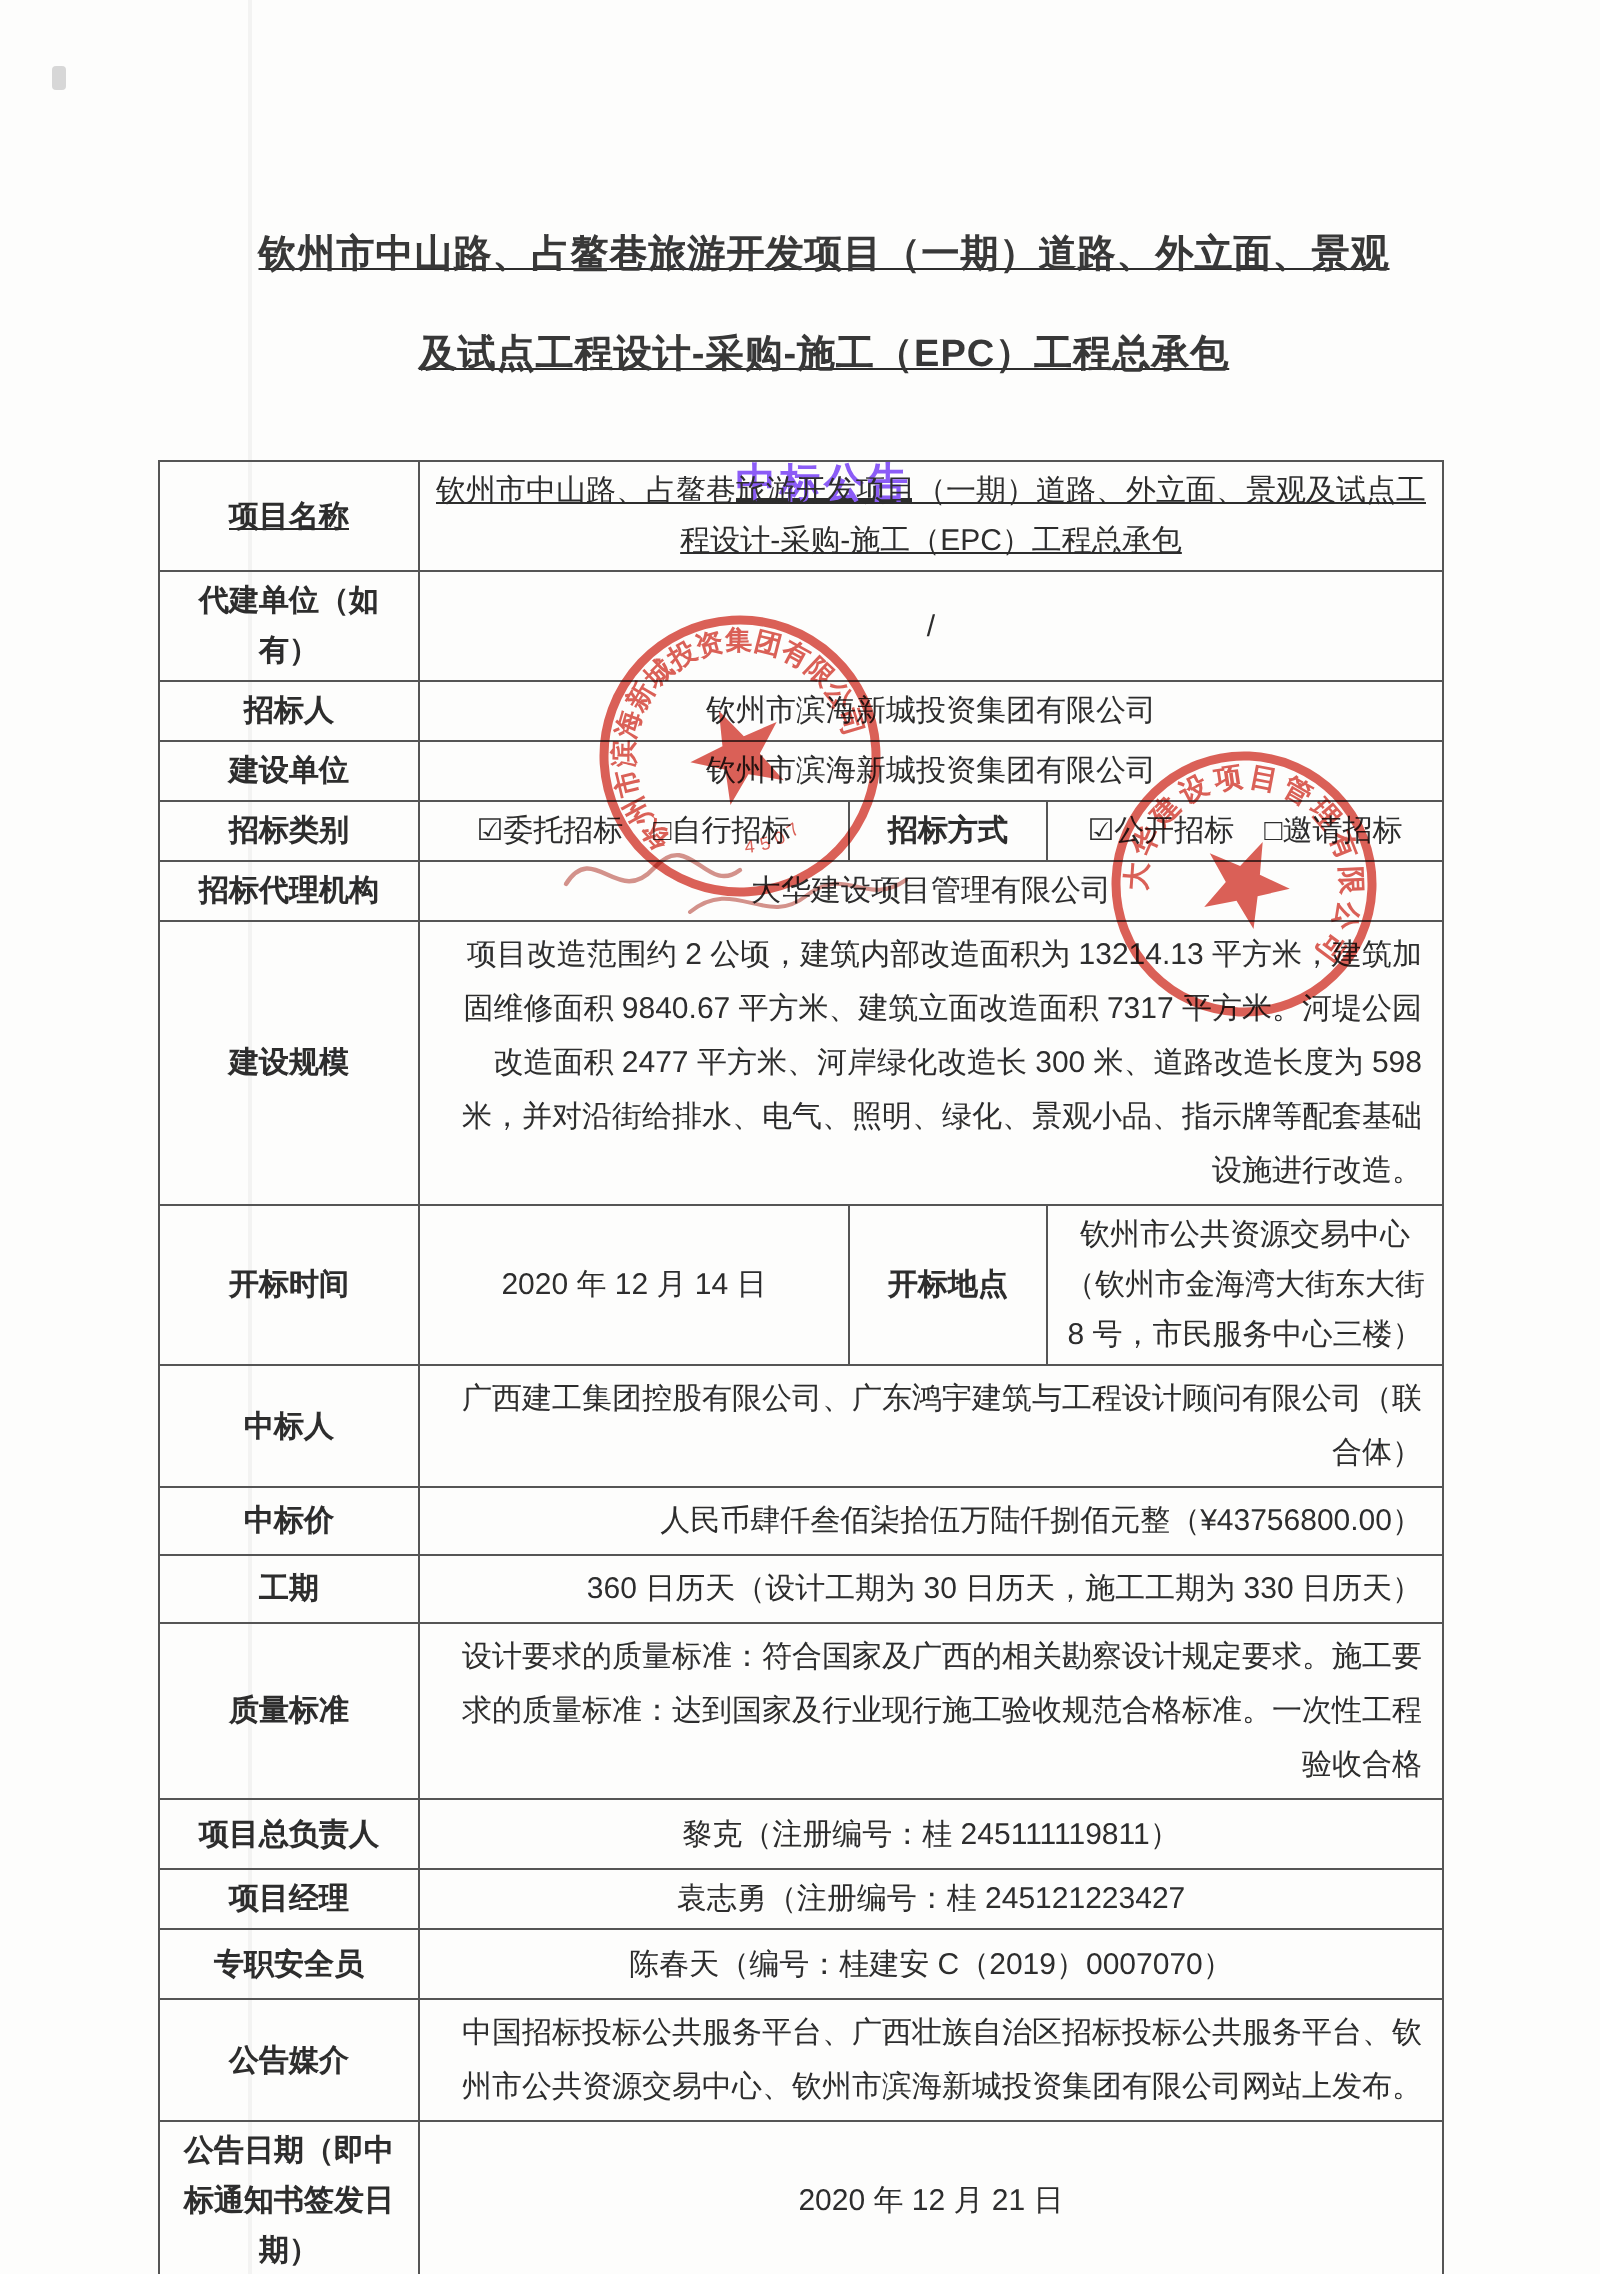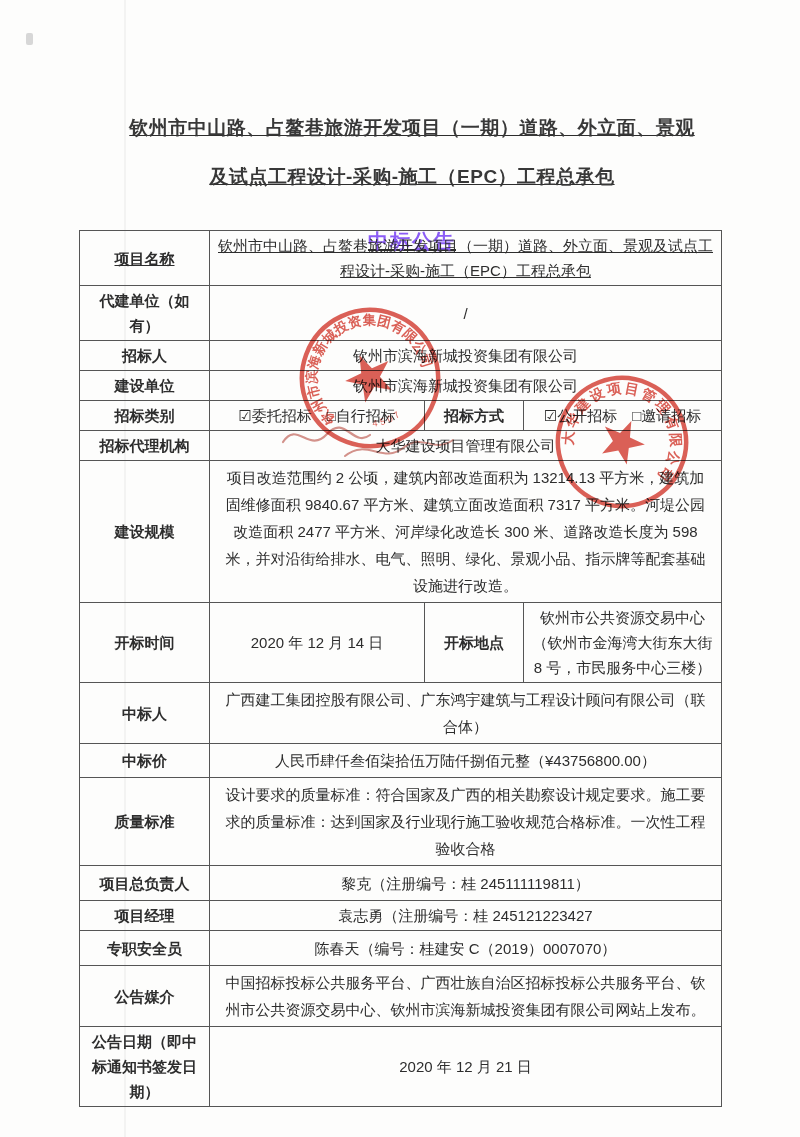--- a/index.html
+++ b/index.html
@@ -31,21 +31,21 @@
     border:1.5px solid #454545;
   }
   table.announce td {
     border:1px solid #555555;
     font-size:15px; color:#2d2d2d;
     text-align:center; vertical-align:middle;
     padding:2px 5px; line-height:25px;
     overflow:hidden;
   }
   td.lbl { font-weight:600; padding:2px 4px; line-height:24px; }
-  td.val.left { text-align:center; padding:3px 10px; line-height:27px; }
+  td.val.left { text-align:right; padding:3px 10px; line-height:27px; }
   td.small { font-size:14px; line-height:18.5px; padding:2px 4px; }
   tr.h1 { height:53px;text-decoration:underline; }  tr.h2 { height:28px; }  tr.h3 { height:28px; }
   tr.h4 { height:27px; }  tr.h5 { height:28px; }  tr.h6 { height:28px; }
   tr.h7 { height:28px; }  tr.h8 { height:107px; } tr.h9 { height:56px; }
   tr.h10 { height:30px; } tr.h11 { height:28px; } tr.h12 { height:27px; }
   tr.h13 { height:55px; } tr.h14 { height:35px; } tr.h15 { height:30px; }
   tr.h16 { height:30px; } tr.h17 { height:35px; } tr.h18 { height:55px; }
   tr.h19 { height:55px; }
 
   
@@ -111,20 +111,24 @@
         <td class="val small">钦州市公共资源交易中心（钦州市金海湾大街东大街 8 号，市民服务中心三楼）</td>
       </tr>
       <tr class="h10">
         <td class="lbl">中标人</td>
         <td class="val left" colspan="3">广西建工集团控股有限公司、广东鸿宇建筑与工程设计顾问有限公司（联合体）</td>
       </tr>
       <tr class="h11">
         <td class="lbl">中标价</td>
         <td class="val left" colspan="3">人民币肆仟叁佰柒拾伍万陆仟捌佰元整（¥43756800.00）</td>
       </tr>
+      <tr class="h12">
+        <td class="lbl">工期</td>
+        <td class="val left" colspan="3">360 日历天（设计工期为 30 日历天，施工工期为 330 日历天）</td>
+      </tr>
       <tr class="h13">
         <td class="lbl">质量标准</td>
         <td class="val left" colspan="3">设计要求的质量标准：符合国家及广西的相关勘察设计规定要求。施工要求的质量标准：达到国家及行业现行施工验收规范合格标准。一次性工程验收合格</td>
       </tr>
       <tr class="h14">
         <td class="lbl">项目总负责人</td>
         <td class="val" colspan="3">黎克（注册编号：桂 245111119811）</td>
       </tr>
       <tr class="h15">
         <td class="lbl">项目经理</td>

